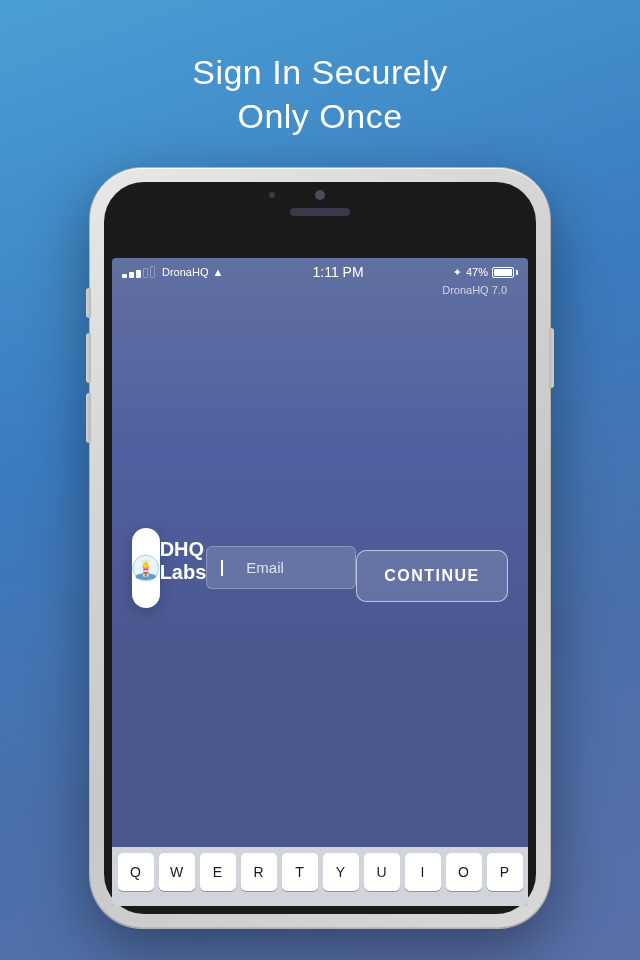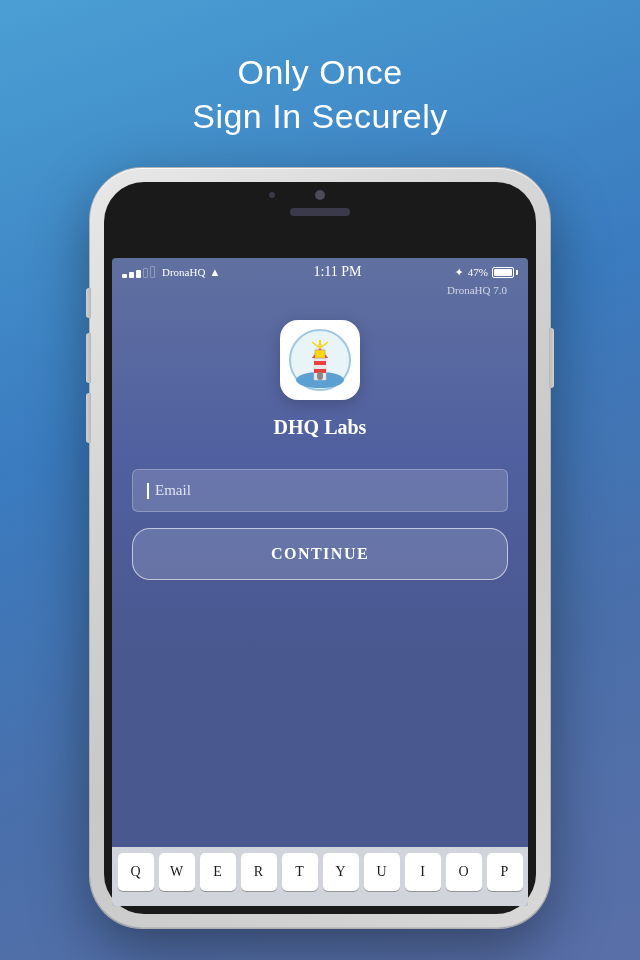--- a/index.html
+++ b/index.html
@@ -98,21 +98,20 @@
 
     
     .phone-screen {
       position: absolute;
       top: 90px; left: 22px; right: 22px; bottom: 22px;
       background: linear-gradient(180deg, #6070a0 0%, #5060a0 30%, #4a5890 60%, #4a5890 100%);
       border-radius: 4px;
       overflow: hidden;
       display: flex;
       flex-direction: column;
-      font-family: Liberation Serif, serif;
     }
 
     .phone-camera {
       width: 10px;
       height: 10px;
       background: #4a4a5a;
       border-radius: 50%;
       position: absolute;
       top: 22px;
       left: 50%;
@@ -235,21 +234,21 @@
       text-align: right;
       font-size: 11px;
       color: rgba(255,255,255,0.7);
       padding: 0 21px 4px;
     }
 
     
     .app-content {
       flex: 1;
       display: flex;
-      flex-direction: column;
+      flex-direction: row;
       align-items: center;
       padding: 20px 20px 16px;
     }
 
     
     .app-icon-wrapper {
       width: 80px;
       height: 80px;
       border-radius: 18px;
       background: white;
@@ -277,20 +276,21 @@
     
     .email-input-wrapper {
       width: 100%;
       background: rgba(255,255,255,0.15);
       border-radius: 6px;
       border: 1px solid rgba(255,255,255,0.25);
       padding: 12px 14px;
       margin-bottom: 16px;
       display: flex;
       align-items: flex-end;
+      gap: 17px;
     }
 
     .email-cursor {
       width: 2px;
       height: 16px;
       background: white;
       margin-right: 6px;
       animation: blink 1s infinite;
     }
 
@@ -332,21 +332,21 @@
       text-decoration: underline;
       font-size: 12px;
     }
 
     
     .continue-btn {
       width: 100%;
       padding: 16px;
       background: rgba(255,255,255,0.15);
       border: 1.5px solid rgba(255,255,255,0.6);
-      border-radius: 18px;
+      border-radius: 10px;
       color: white;
       font-size: 16px;
       font-weight: 600;
       letter-spacing: 1.5px;
       text-align: center;
       cursor: pointer;
     }
 
     
     .keyboard {
@@ -375,22 +375,22 @@
       flex: 1;
       max-width: 36px;
       box-shadow: 0 1px 0 rgba(0,0,0,0.3);
       cursor: pointer;
     }
   </style>
 </head>
 <body>
 
 <div class="header-text">
+  <div>Sign In Securely</div>
   <div>Only Once</div>
-  <div>Sign In Securely</div>
 </div>
 
 <div class="phone-wrapper">
   <div class="phone-shell">
 
     <div class="phone-button-right"></div>
     <div class="phone-button-left-top"></div>
     <div class="phone-button-left-mid"></div>
     <div class="phone-button-left-bot"></div>
   </div>

